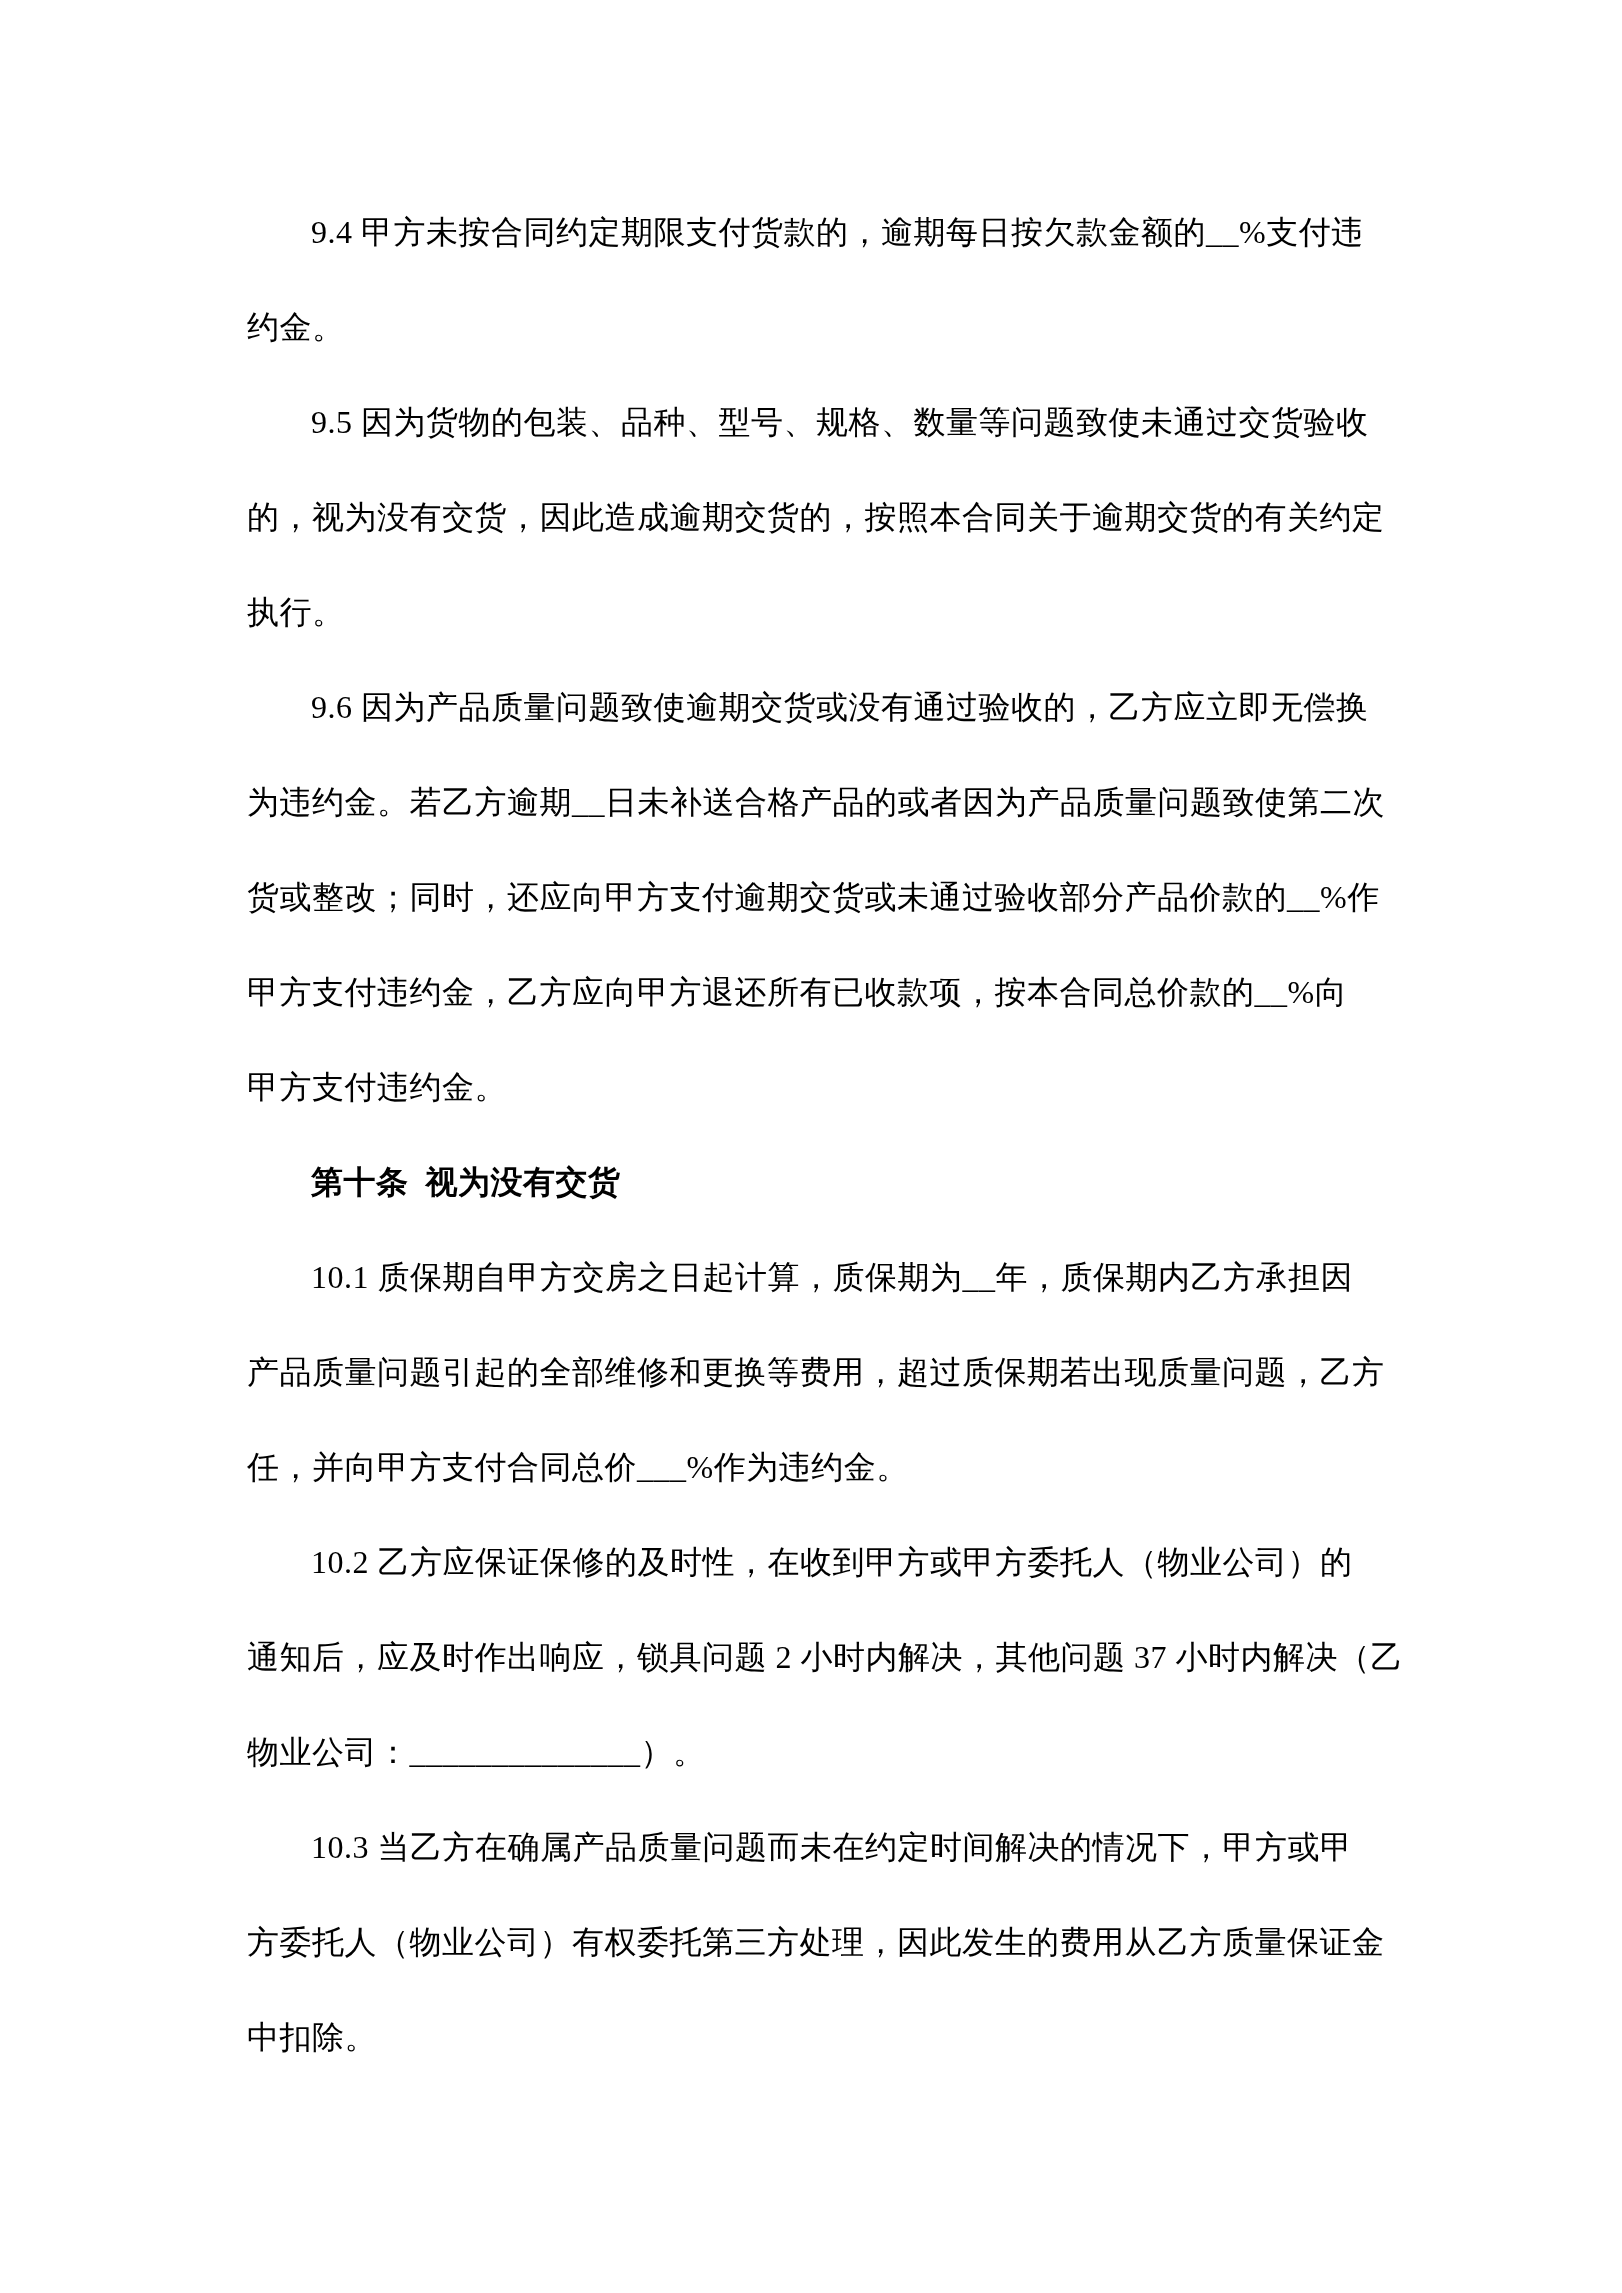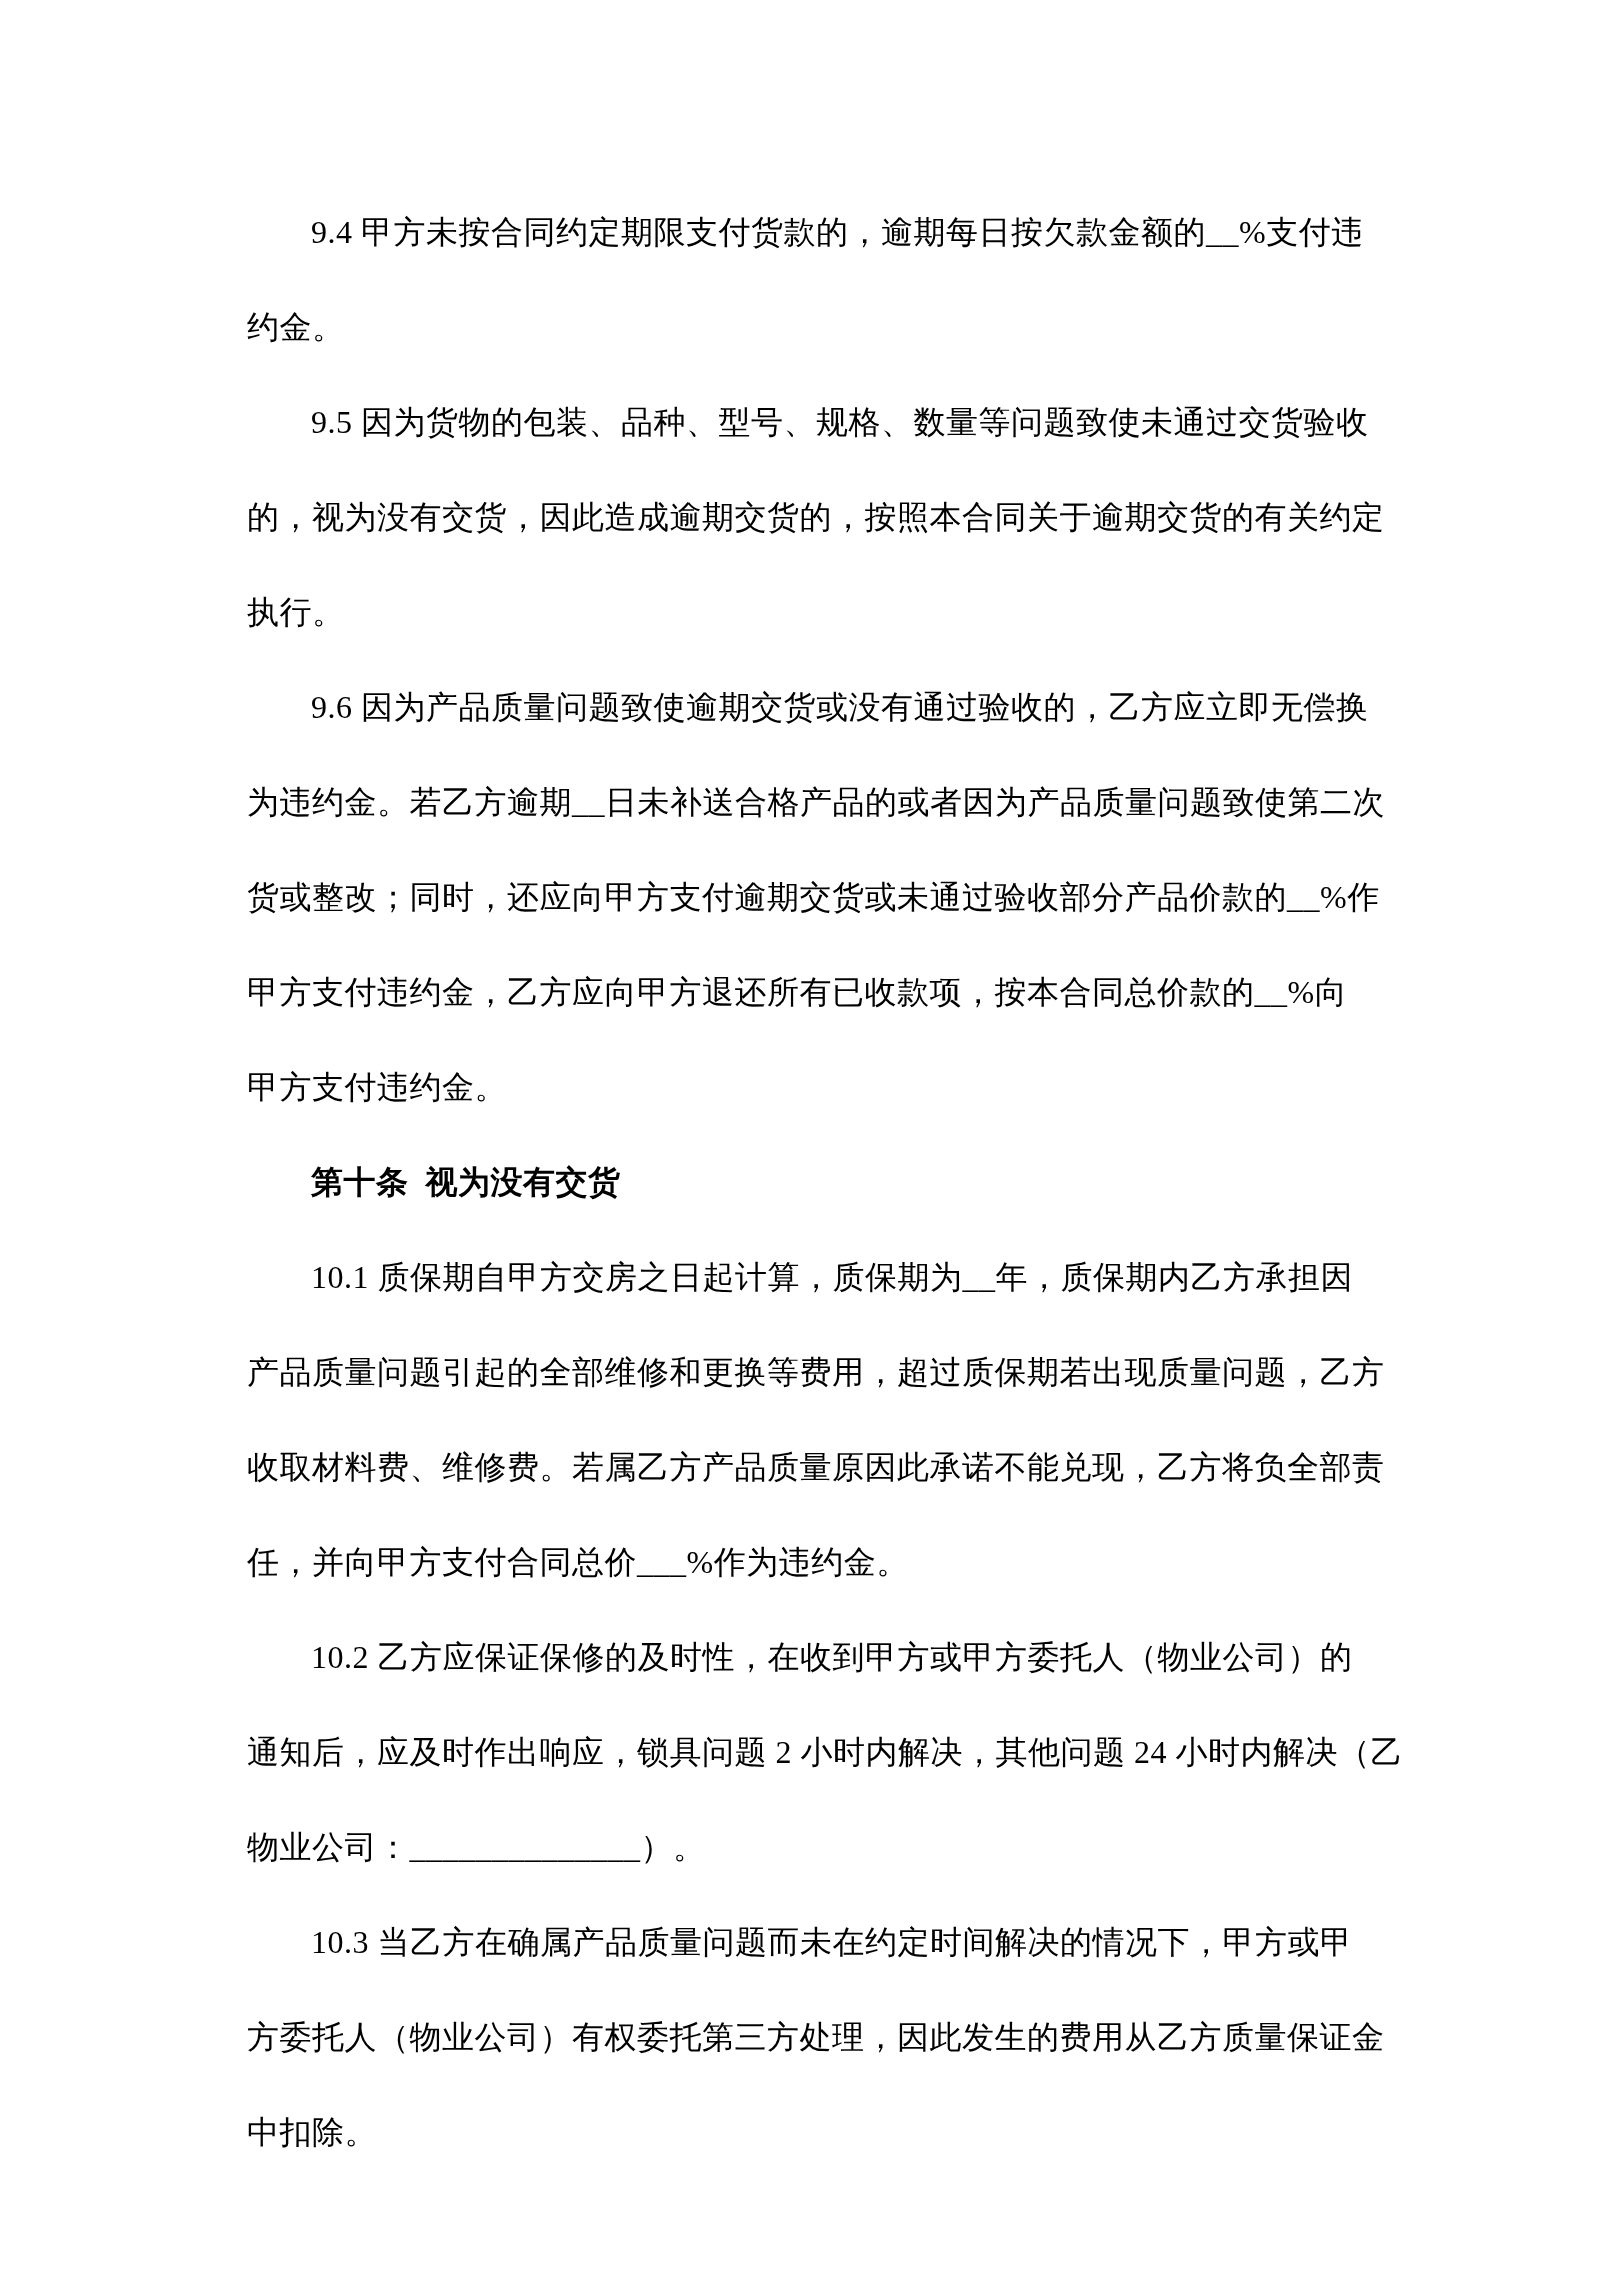--- a/index.html
+++ b/index.html
@@ -51,25 +51,24 @@
     <div class="line indent">9.6 因为产品质量问题致使逾期交货或没有通过验收的，乙方应立即无偿换</div>
     <div class="line">为违约金。若乙方逾期__日未补送合格产品的或者因为产品质量问题致使第二次</div>
     <div class="line">货或整改；同时，还应向甲方支付逾期交货或未通过验收部分产品价款的__%作</div>
     <div class="line">甲方支付违约金，乙方应向甲方退还所有已收款项，按本合同总价款的__%向</div>
     <div class="line">甲方支付违约金。</div>
 
     <div class="line indent heading">第十条  视为没有交货</div>
 
     <div class="line indent">10.1 质保期自甲方交房之日起计算，质保期为__年，质保期内乙方承担因</div>
     <div class="line">产品质量问题引起的全部维修和更换等费用，超过质保期若出现质量问题，乙方</div>
-    <div class="line">收取材料费、维修费。若属乙方产品质量原因此承诺不能兑现，乙方将负全部责</div>
     <div class="line">任，并向甲方支付合同总价___%作为违约金。</div>
 
     <div class="line indent">10.2 乙方应保证保修的及时性，在收到甲方或甲方委托人（物业公司）的</div>
-    <div class="line">通知后，应及时作出响应，锁具问题 2 小时内解决，其他问题 24 小时内解决（乙</div>
+    <div class="line">通知后，应及时作出响应，锁具问题 2 小时内解决，其他问题 37 小时内解决（乙</div>
     <div class="line">物业公司：______________）。</div>
 
     <div class="line indent">10.3 当乙方在确属产品质量问题而未在约定时间解决的情况下，甲方或甲</div>
     <div class="line">方委托人（物业公司）有权委托第三方处理，因此发生的费用从乙方质量保证金</div>
     <div class="line">中扣除。</div>
 
   </div>
 </div>
 
 

